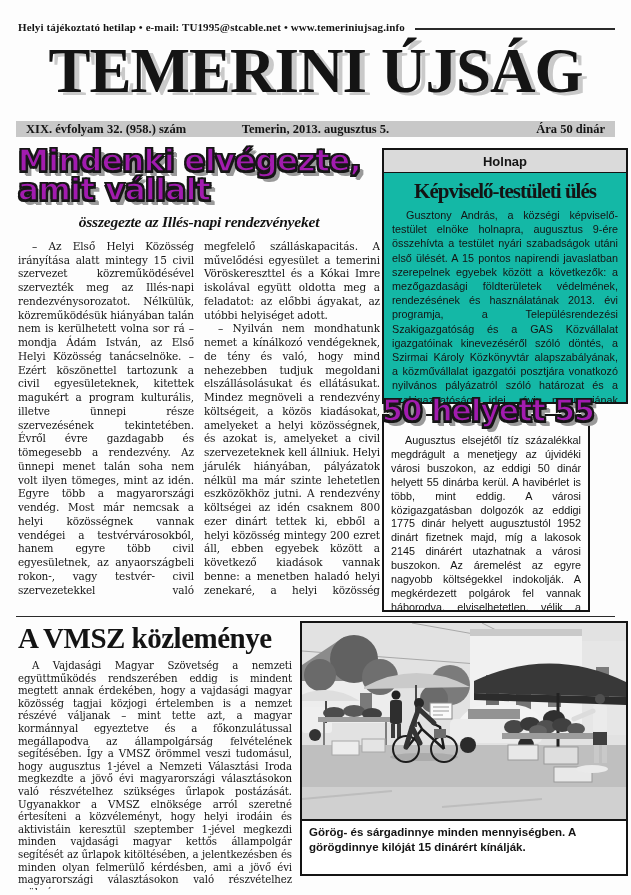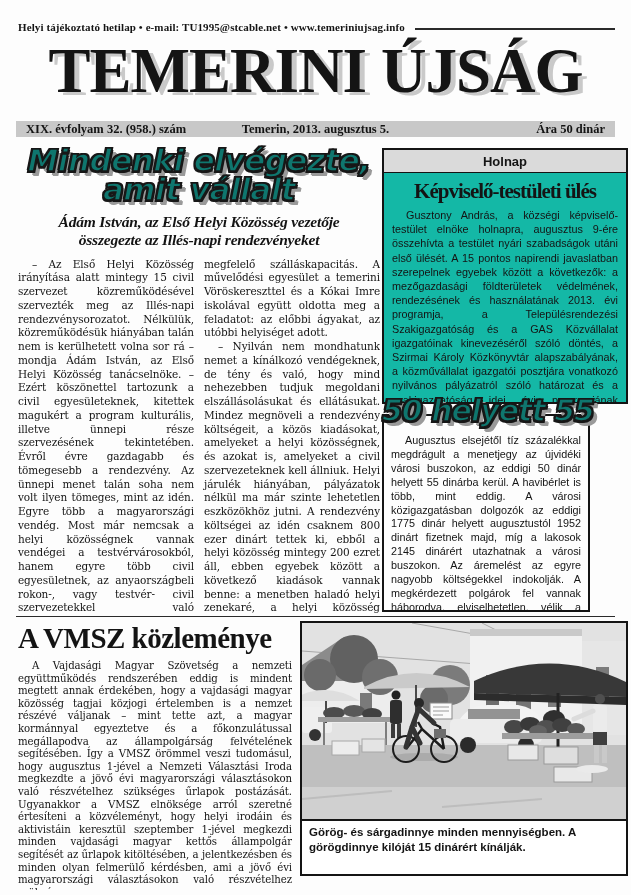--- a/index.html
+++ b/index.html
@@ -22,26 +22,25 @@
     text-shadow:5px 3px 0 #c9c9c9;
   }
   .issue-bar{
     position:absolute;top:121px;left:16px;right:16px;height:16px;
     background:#c8c8c8;display:flex;align-items:center;justify-content:space-between;
     font:bold 12.5px/1 "Liberation Serif", serif;padding:0 10px;box-sizing:border-box;
   }
   .issue-bar .center{position:absolute;left:50%;transform:translateX(-50%);}
   
   .outline-head{
-    font-family:"DejaVu Sans", sans-serif;font-weight:900;font-style:italic;
-    color:#0f766e;-webkit-text-stroke:1.6px #171717;
+    font-family:"DejaVu Sans", sans-serif;font-weight:900;
+    color:#a21caf;-webkit-text-stroke:1.6px #171717;
     text-shadow:-1.5px -1.5px 0 #171717,1.5px -1.5px 0 #171717,
                 -1.5px 1.5px 0 #171717,1.5px 1.5px 0 #171717,
                 4px 4px 0 #9a9a9a,5px 5px 0 #9a9a9a;
-    text-align:center;
   }
   
   .lead{position:absolute;left:18px;top:146px;width:362px;}
   .lead-headline{font-size:31px;line-height:29px;letter-spacing:-.5px;}
   .lead-sub{
     margin-top:9px;text-align:center;
     font:bold italic 15.5px/1.15 "Liberation Serif", serif;letter-spacing:-.2px;
   }
   .lead-cols{margin-top:9px;display:flex;gap:10px;height:358px;overflow:hidden;}
   .col{width:176px;text-align:justify;font-size:10.5px;line-height:13.75px;letter-spacing:-.1px;}
@@ -101,21 +100,20 @@
     <span class="center">Temerin, 2013. augusztus 5.</span>
     <span>Ára 50 dinár</span>
   </div>
 
   <div class="lead">
     <div class="outline-head lead-headline">
       <div>Mindenki elvégezte,</div>
       <div>amit vállalt</div>
     </div>
     <div class="lead-sub">
-      <div>Ádám István, az Első Helyi Közösség vezetője</div>
       <div>összegezte az Illés-napi rendezvényeket</div>
     </div>
     <div class="lead-cols">
       <div class="col">
         <p>– Az Első Helyi Közösség irányítása alatt mintegy 15 civil szervezet közreműködésével szervezték meg az Illés-napi rendezvénysorozatot. Nélkülük, közreműködésük hiányában talán nem is kerülhetett volna sor rá – mondja Ádám István, az Első Helyi Közösség tanácselnöke. – Ezért köszönettel tartozunk a civil egyesületeknek, kitettek magukért a program kulturális, illetve ünnepi része szervezésének tekintetében. Évről évre gazdagabb és tömegesebb a rendezvény. Az ünnepi menet talán soha nem volt ilyen tömeges, mint az idén. Egyre több a magyarországi vendég. Most már nemcsak a helyi közösségnek vannak vendégei a testvérvárosokból, hanem egyre több civil egyesületnek, az anyaországbeli rokon-, vagy testvér- civil szervezetekkel való kapcsolatápolásnak köszönhetően.</p>
 
       </div>
       <div class="col">
         <p class="noindent">megfelelő szálláskapacitás. A művelődési egyesület a temerini Vöröskereszttel és a Kókai Imre iskolával együtt oldotta meg a feladatot: az előbbi ágyakat, az utóbbi helyiséget adott.</p>
         <p>– Nyilván nem mondhatunk nemet a kínálkozó vendégeknek, de tény és való, hogy mind nehezebben tudjuk megoldani elszállásolásukat és ellátásukat. Mindez megnöveli a rendezvény költségeit, a közös kiadásokat, amelyeket a helyi közösségnek, és azokat is, amelyeket a civil szervezeteknek kell állniuk. Helyi járulék hiányában, pályázatok nélkül ma már szinte lehetetlen eszközökhöz jutni. A rendezvény költségei az idén csaknem 800 ezer dinárt tettek ki, ebből a helyi közösség mintegy 200 ezret áll, ebben egyebek között a következő kiadások vannak benne: a menetben haladó helyi zenekaré, a helyi közösség vendégeinek ebédje és vacsorája, az elszállásolás, a hangosítás költségei az esti vigalmon, hűtőkocsi bérlése, színpadépítés, a menetbe vonulók ásványvízellátása, a színpad és a fiákerok díszítése.</p>

